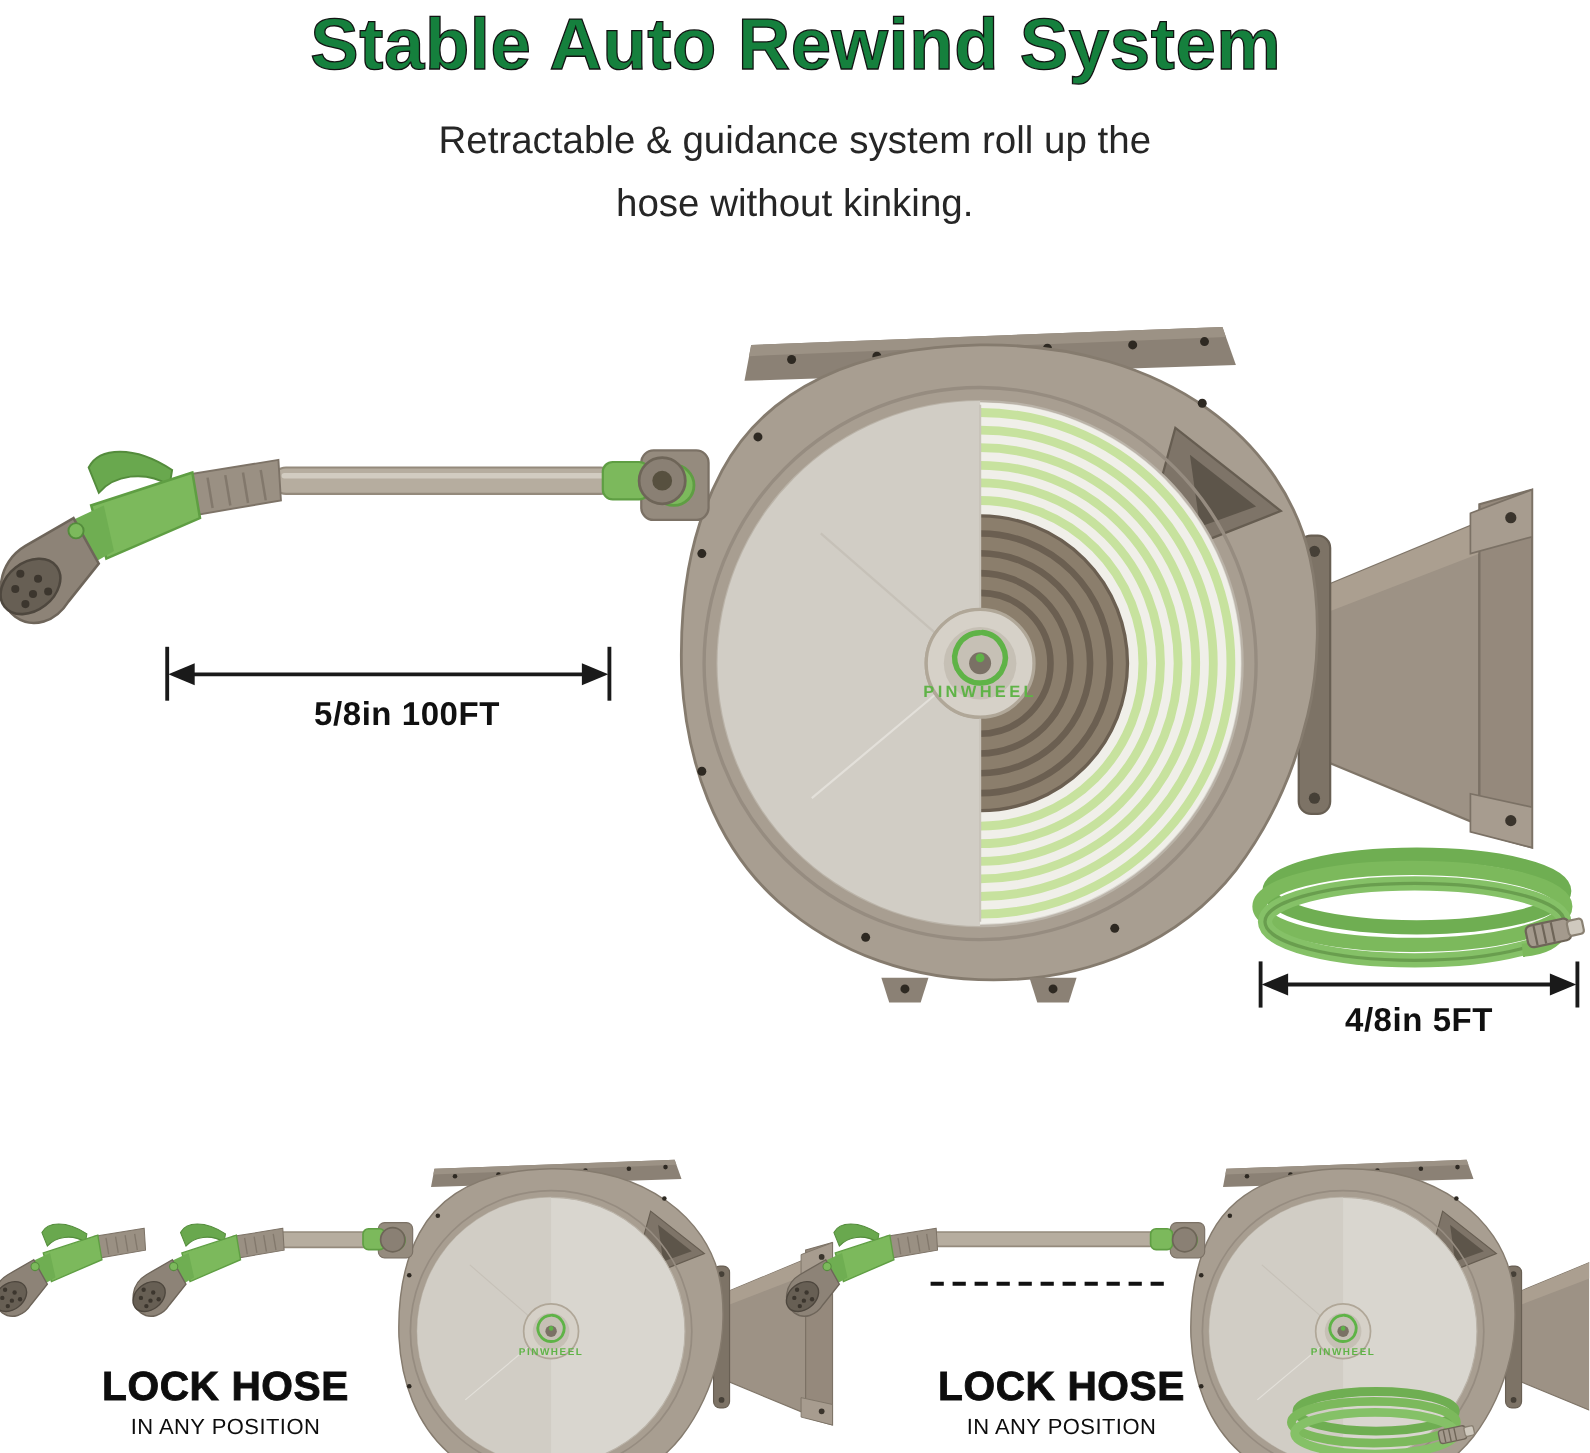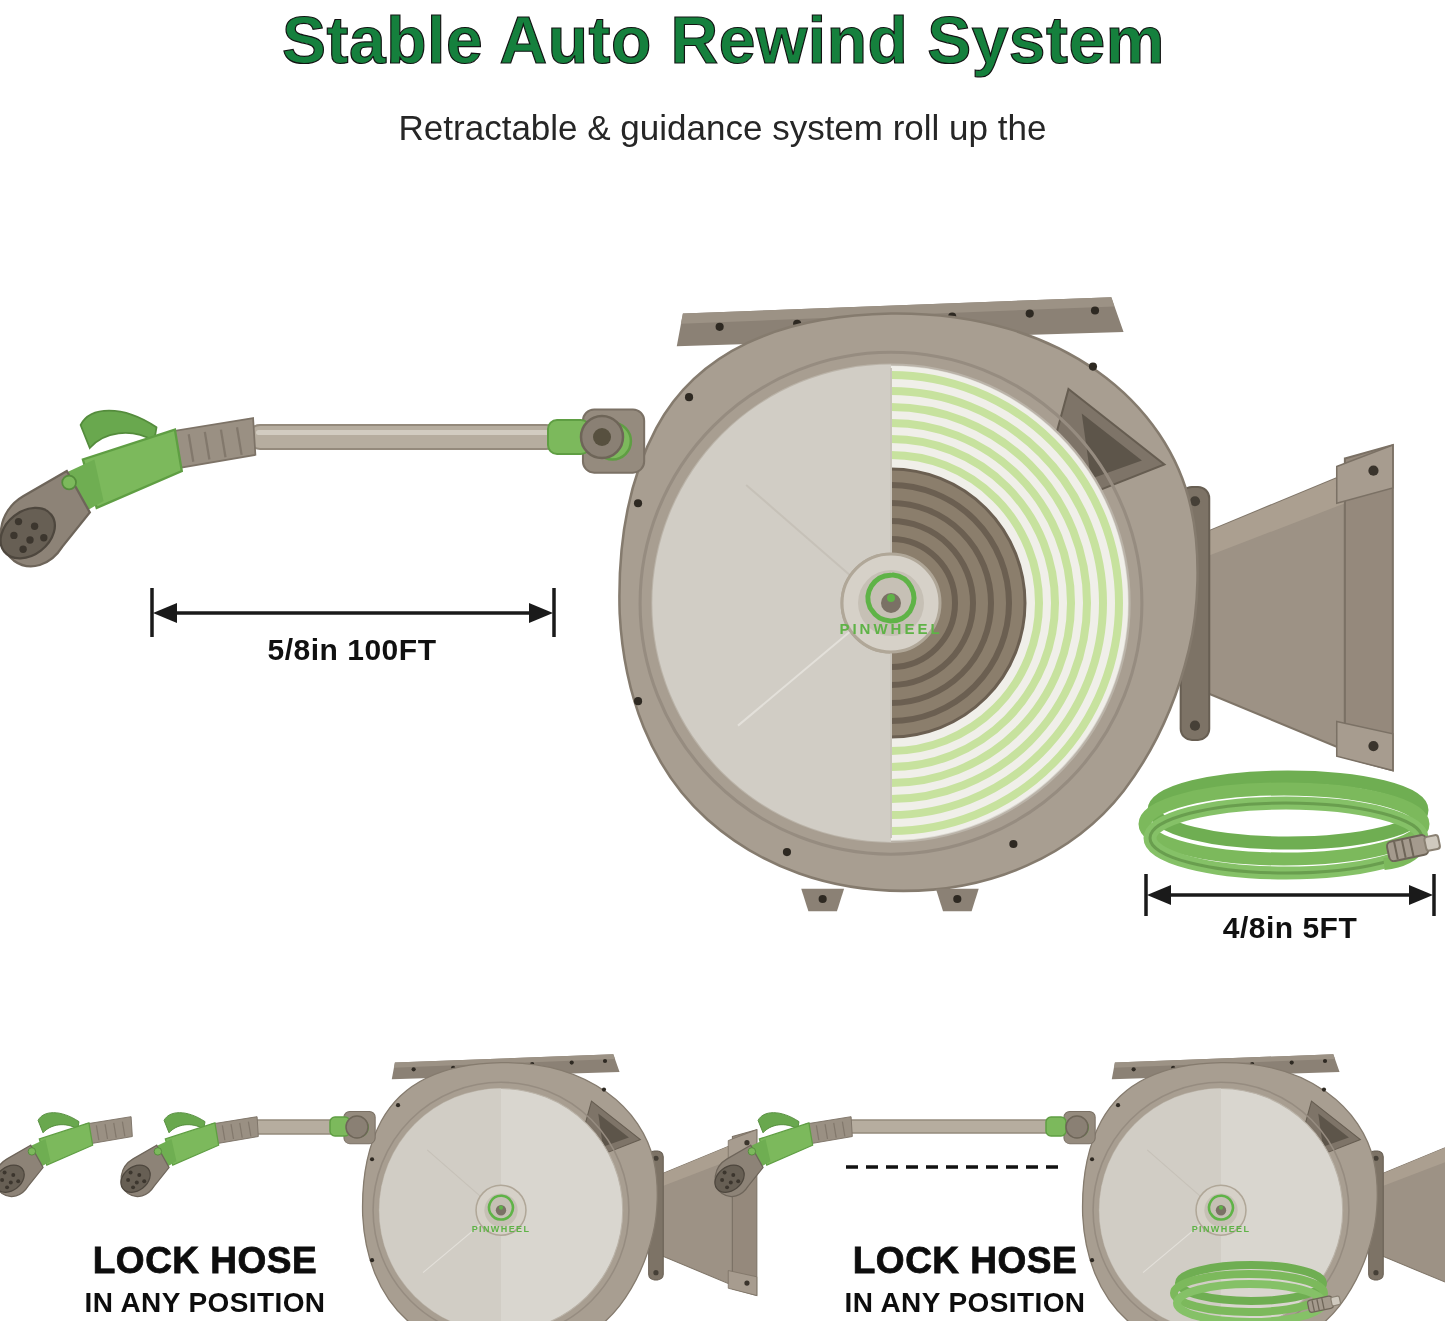--- a/index.html
+++ b/index.html
@@ -14,38 +14,38 @@
   }
   .subtitle{
     position:absolute;top:100px;left:0;width:100%;margin:0;text-align:center;
     font-size:35px;font-weight:400;color:#262626;line-height:1.62;
   }
   .art{position:absolute;left:0;top:0;font-family:"Liberation Sans",sans-serif;}
   .dim-label{
     position:absolute;width:300px;text-align:center;
     font-size:30px;font-weight:bold;color:#101010;letter-spacing:.5px;
   }
-  #dim1{left:202px;top:633px;}
+  #dim1{left:220px;top:633px;}
   #dim2{left:1140px;top:911px;}
   .lock-block{position:absolute;width:310px;text-align:center;color:#0d0d0d;}
   .lock-title{font-size:37px;font-weight:bold;letter-spacing:.5px;margin-top:43px;-webkit-text-stroke:.8px #0d0d0d;}
-  .lock-sub{font-size:28px;font-weight:bold;margin-top:5px;letter-spacing:.4px;}
+  .lock-sub{font-size:20px;font-weight:normal;margin-top:5px;letter-spacing:.4px;}
   #lockL{left:50px;top:1197px;}
   #lockR{left:810px;top:1197px;}
   .brand-text{fill:#5fb347;font-weight:bold;text-anchor:middle;}
   .brand-main{font-size:15px;letter-spacing:3px;}
   .brand-small{font-size:9px;letter-spacing:1.4px;}
 </style>
 </head>
 <body>
 
 <div class="page">
 
   <h1 class="title">Stable Auto Rewind System</h1>
-  <p class="subtitle"><span>Retractable &amp; guidance system roll up the</span><br></p>
+  <p class="subtitle"><span>Retractable &amp; guidance system roll up the</span><br><span>hose without kinking.</span></p>
 
   <svg class="art" width="1445" height="1321" viewBox="0 0 1445 1321">
     <defs>
       <clipPath id="cutclip">
           <rect x="891" y="360" width="246" height="488"></rect>
         </clipPath>
 
       <g id="logo">
         <g fill="none" stroke="#5fb347" stroke-width="5" stroke-linecap="round">
           <path d="M2,-23 A23,23 0 0 1 20,11"></path>

